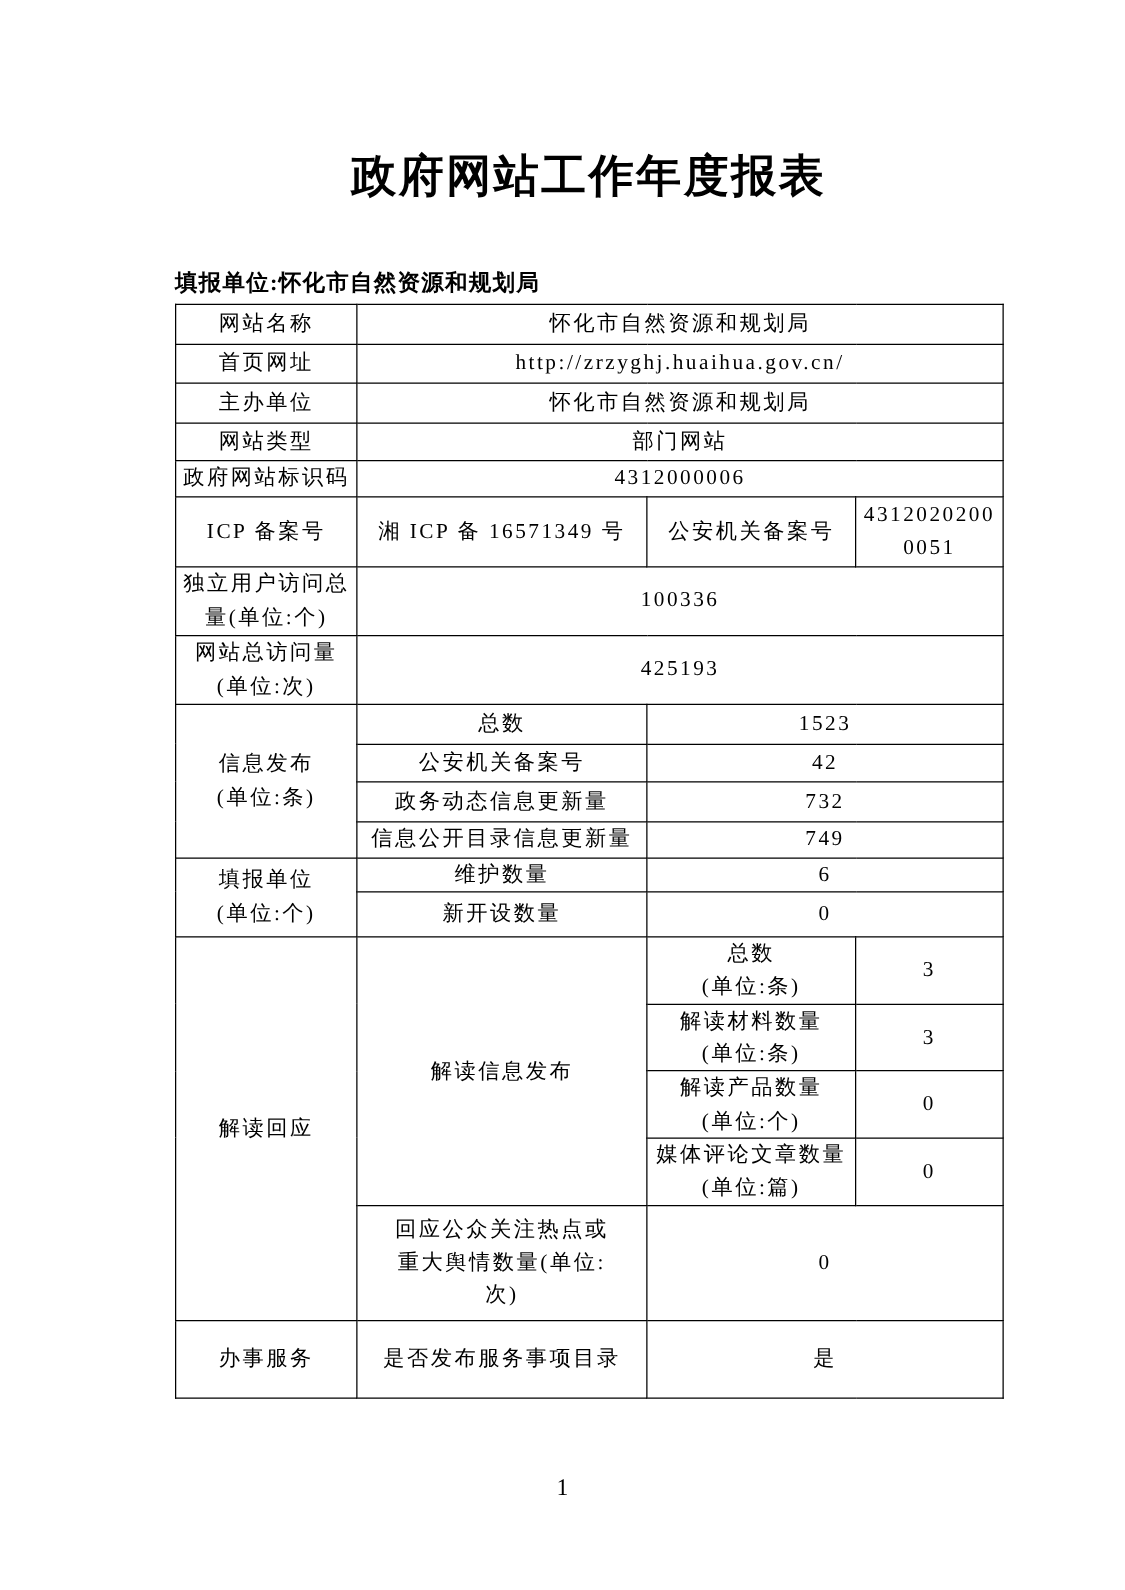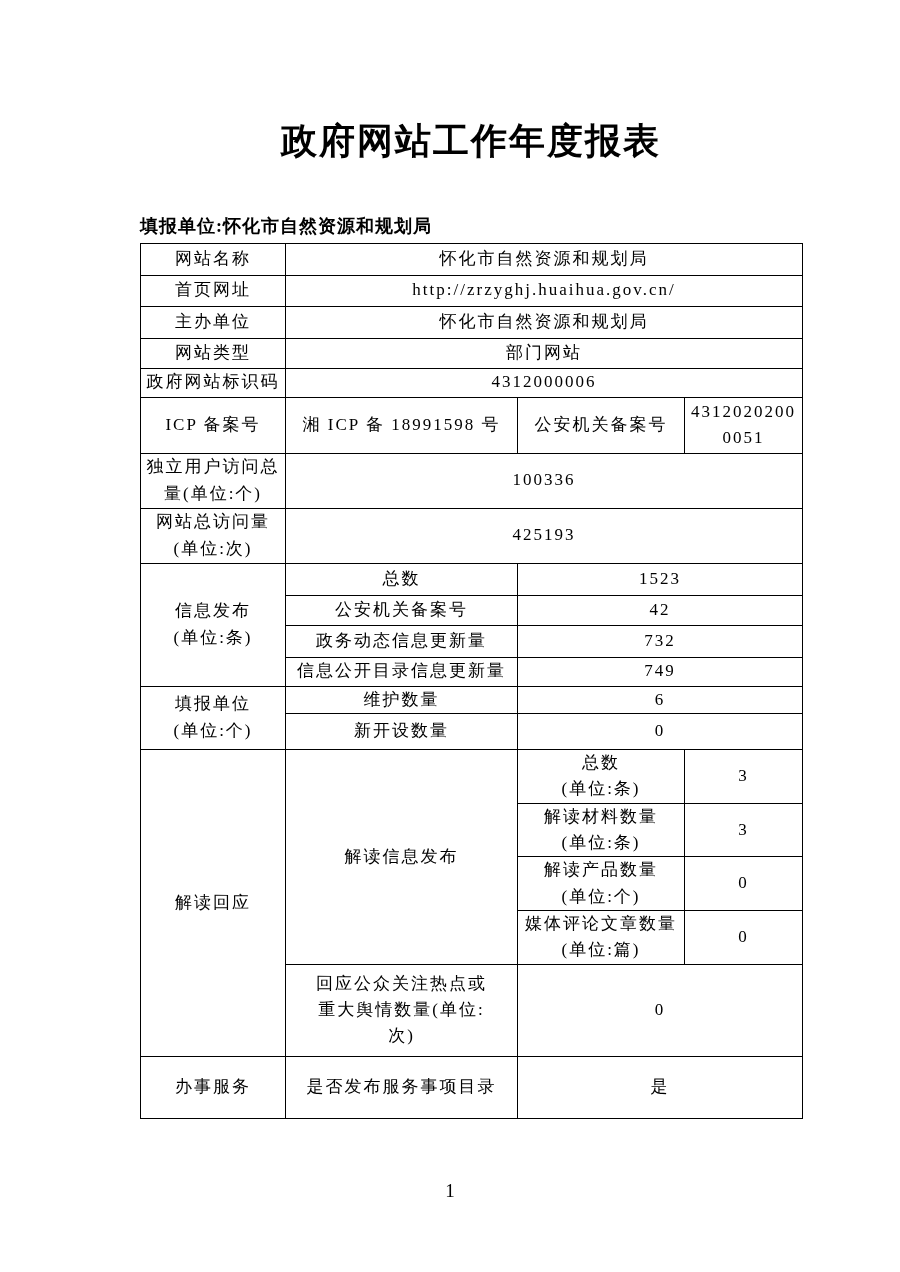--- a/index.html
+++ b/index.html
@@ -113,21 +113,21 @@
         <td colspan="3">部门网站</td>
       </tr>
 
       <tr style="height:29px">
         <td>政府网站标识码</td>
         <td colspan="3" class="num">4312000006</td>
       </tr>
 
       <tr style="height:56px">
         <td>ICP 备案号</td>
-        <td>湘 ICP 备 18991598 号</td>
+        <td>湘 ICP 备 16571349 号</td>
         <td>公安机关备案号</td>
         <td class="wrapnum">43120202000051</td>
       </tr>
 
       <tr style="height:55px">
         <td class="pre">独立用户访问总
 量(单位:个)</td>
         <td colspan="3" class="num">100336</td>
       </tr>
 

